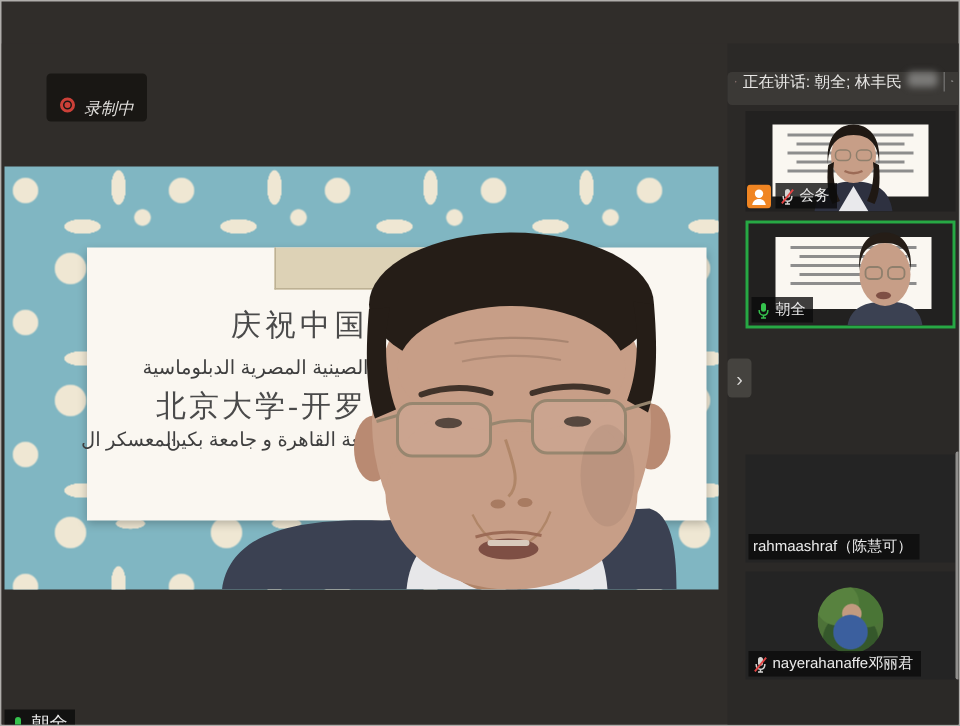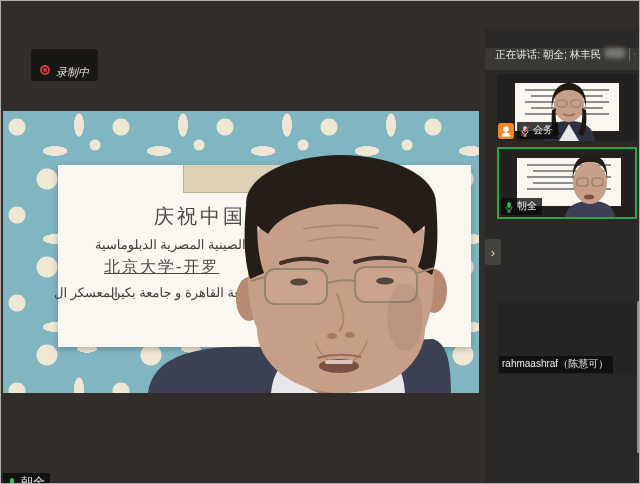--- a/index.html
+++ b/index.html
@@ -58,21 +58,21 @@
   .slide-card{ position:absolute; left:55px; top:54px; width:413px; height:182px;
     background:var(--card_bg,#faf7f1); box-shadow:0 2px 6px rgba(0,0,0,0.25); }
   .beige-tab{ position:absolute; left:125px; top:0; width:108px; height:28px;
     background:#ddd2b6; border:1px solid #bdb194; border-top:none; }
   .sl{ position:absolute; white-space:nowrap; }
   .sl-zh{ font-family:"Liberation Serif", serif; color:#4a4a4a; }
   .sl-ar{ font-size:13px; color:#3f3f3f; direction:rtl; }
   .line1{ left:96px; top:38px; font-size:20px; letter-spacing:3px; }
   .line2a{ right:43px; top:72px; }
   .line2b{ left:1px; top:72px;margin-left:36px; }
-  .line3a{ left:46px; top:92px; font-size:16px; letter-spacing:2px;text-decoration:underline; }
+  .line3a{ left:46px; top:92px; font-size:20px; letter-spacing:2px; }
   .line3b{ left:331px; top:92px; font-size:20px; }
   .line4a{ left:-4px; top:120px; }
   .line4b{ left:53px; top:120px; }
   .line5{ left:120px; top:150px; font-size:12px; color:#5a5a5a; letter-spacing:1px; }
   .person-svg{ position:absolute; left:0; top:0; }
   
   .name-pill{ background:rgba(10,10,10,0.78); color:#ececec;
     display:inline-flex; align-items:flex-end; gap:3px; padding:1px 5px 2px 3px;
     font-size:11px; white-space:nowrap;margin-top:16px; }
   .main-name{ position:absolute; left:2px; top:428px; z-index:4; }
@@ -270,18 +270,30 @@
         </div>
       </div>
 
 
       <div class="thumb t4 dark">
         <div class="name-pill thumb-label">
           <span>rahmaashraf（陈慧可）</span>
         </div>
       </div>
 
+      <div class="thumb t5 dark">
+        <div class="avatar-photo"></div>
+        <div class="name-pill thumb-label">
+          <svg width="10" height="12" viewBox="0 0 12 14">
+            <rect x="4" y="1" width="4" height="7" rx="2" fill="#d6d5d3"></rect>
+            <path d="M2.5,6.5 C2.5,9.3 4,10.8 6,10.8 C8,10.8 9.5,9.3 9.5,6.5" stroke="#d6d5d3" stroke-width="1.2" fill="none"></path>
+            <path d="M6,10.8 L6,13 M4,13 L8,13" stroke="#d6d5d3" stroke-width="1.2"></path>
+            <path d="M1.5,12.5 L10.5,1.5" stroke="#e24444" stroke-width="1.5"></path>
+          </svg>
+          <span>nayerahanaffe邓丽君</span>
+        </div>
+      </div>
 
       <div class="scrollbar"></div>
     </div>
 
   </div>
 </div>
 
 </body></html>

